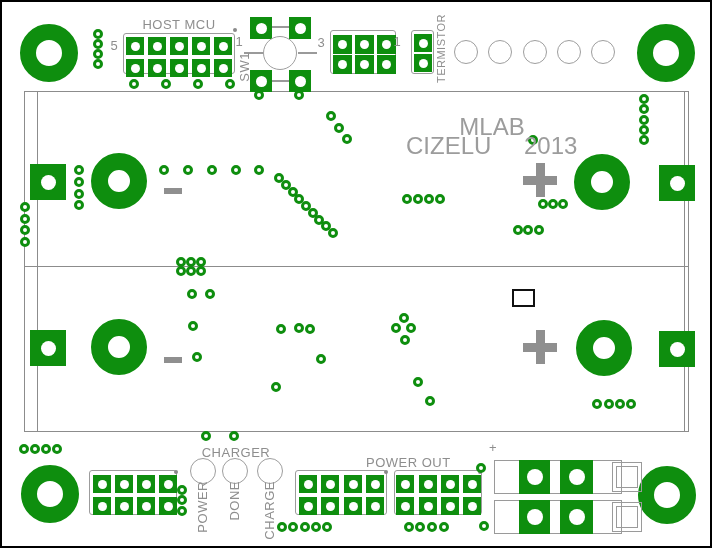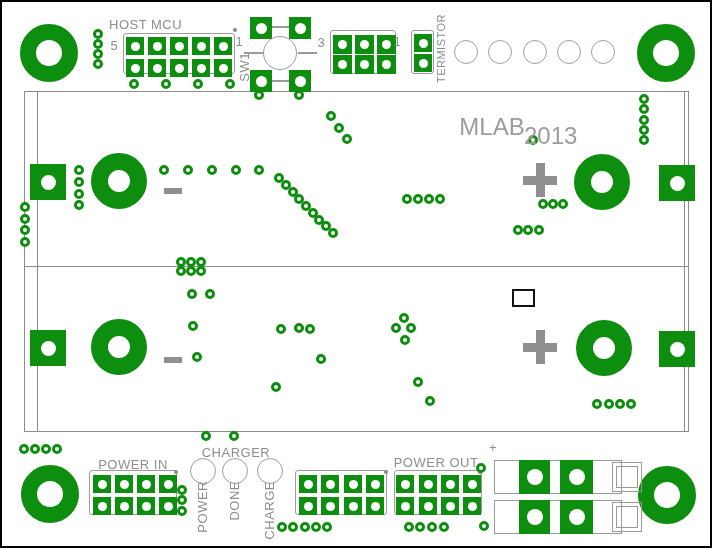--- a/index.html
+++ b/index.html
@@ -67,21 +67,21 @@
     <div class="pad" style="left: 168px; top: 57px; width: 18px; height: 18px;"></div>
     <div class="hole" style="left: 172.5px; top: 61.5px; width: 9px; height: 9px;"></div>
     <div class="pad" style="left: 190px; top: 35px; width: 18px; height: 18px;"></div>
     <div class="hole" style="left: 194.5px; top: 39.5px; width: 9px; height: 9px;"></div>
     <div class="pad" style="left: 190px; top: 57px; width: 18px; height: 18px;"></div>
     <div class="hole" style="left: 194.5px; top: 61.5px; width: 9px; height: 9px;"></div>
     <div class="pad" style="left: 212px; top: 35px; width: 18px; height: 18px;"></div>
     <div class="hole" style="left: 216.5px; top: 39.5px; width: 9px; height: 9px;"></div>
     <div class="pad" style="left: 212px; top: 57px; width: 18px; height: 18px;"></div>
     <div class="hole" style="left: 216.5px; top: 61.5px; width: 9px; height: 9px;"></div>
-    <div class="silk" style="left: 107px; top: 15px; width: 140px; height: 16px; text-align: left;">HOST MCU</div>
+    <div class="silk" style="left: 107px; top: 15px; width: 140px; height: 16px; text-align: center;">HOST MCU</div>
     <div class="pin" style="left: 106px; top: 36px; width: 12px; height: 15px;">5</div>
     <div class="pin" style="left: 231px; top: 32px; width: 12px; height: 15px;">1</div>
     <div class="dot" style="left: 231px; top: 26px; width: 4px; height: 4px;"></div>
     <div class="houtline" style="left: 328px; top: 28px; width: 66px; height: 44px;"></div>
     <div class="pad" style="left: 331px; top: 33px; width: 19px; height: 19px;"></div>
     <div class="hole" style="left: 336px; top: 38px; width: 9px; height: 9px;"></div>
     <div class="pad" style="left: 331px; top: 53px; width: 19px; height: 19px;"></div>
     <div class="hole" style="left: 336px; top: 58px; width: 9px; height: 9px;"></div>
     <div class="pad" style="left: 353px; top: 33px; width: 19px; height: 19px;"></div>
     <div class="hole" style="left: 358px; top: 38px; width: 9px; height: 9px;"></div>
@@ -109,21 +109,20 @@
     <div class="pad" style="left: 113px; top: 495px; width: 18px; height: 18px;"></div>
     <div class="hole" style="left: 117.5px; top: 499.5px; width: 9px; height: 9px;"></div>
     <div class="pad" style="left: 135px; top: 473px; width: 18px; height: 18px;"></div>
     <div class="hole" style="left: 139.5px; top: 477.5px; width: 9px; height: 9px;"></div>
     <div class="pad" style="left: 135px; top: 495px; width: 18px; height: 18px;"></div>
     <div class="hole" style="left: 139.5px; top: 499.5px; width: 9px; height: 9px;"></div>
     <div class="pad" style="left: 157px; top: 473px; width: 18px; height: 18px;"></div>
     <div class="hole" style="left: 161.5px; top: 477.5px; width: 9px; height: 9px;"></div>
     <div class="pad" style="left: 157px; top: 495px; width: 18px; height: 18px;"></div>
     <div class="hole" style="left: 161.5px; top: 499.5px; width: 9px; height: 9px;"></div>
-    <div class="silk" style="left: 61px; top: 455px; width: 140px; height: 16px; text-align: center;">POWER IN</div>
     <div class="dot" style="left: 172px; top: 468px; width: 4px; height: 4px;"></div>
     <div class="houtline" style="left: 293px; top: 468px; width: 92px; height: 45px;"></div>
     <div class="pad" style="left: 297px; top: 473px; width: 18px; height: 18px;"></div>
     <div class="hole" style="left: 301.5px; top: 477.5px; width: 9px; height: 9px;"></div>
     <div class="pad" style="left: 297px; top: 495px; width: 18px; height: 18px;"></div>
     <div class="hole" style="left: 301.5px; top: 499.5px; width: 9px; height: 9px;"></div>
     <div class="pad" style="left: 319px; top: 473px; width: 18px; height: 18px;"></div>
     <div class="hole" style="left: 323.5px; top: 477.5px; width: 9px; height: 9px;"></div>
     <div class="pad" style="left: 319px; top: 495px; width: 18px; height: 18px;"></div>
     <div class="hole" style="left: 323.5px; top: 499.5px; width: 9px; height: 9px;"></div>
@@ -146,21 +145,21 @@
     <div class="pad" style="left: 417px; top: 495px; width: 18px; height: 18px;"></div>
     <div class="hole" style="left: 421.5px; top: 499.5px; width: 9px; height: 9px;"></div>
     <div class="pad" style="left: 439px; top: 473px; width: 18px; height: 18px;"></div>
     <div class="hole" style="left: 443.5px; top: 477.5px; width: 9px; height: 9px;"></div>
     <div class="pad" style="left: 439px; top: 495px; width: 18px; height: 18px;"></div>
     <div class="hole" style="left: 443.5px; top: 499.5px; width: 9px; height: 9px;"></div>
     <div class="pad" style="left: 461px; top: 473px; width: 18px; height: 18px;"></div>
     <div class="hole" style="left: 465.5px; top: 477.5px; width: 9px; height: 9px;"></div>
     <div class="pad" style="left: 461px; top: 495px; width: 18px; height: 18px;"></div>
     <div class="hole" style="left: 465.5px; top: 499.5px; width: 9px; height: 9px;"></div>
-    <div class="silk" style="left: 364px; top: 453px; width: 140px; height: 16px; text-align: center;">POWER OUT</div>
+    <div class="silk" style="left: 364px; top: 453px; width: 140px; height: 16px; text-align: left;">POWER OUT</div>
     <div class="dot" style="left: 476px; top: 468px; width: 4px; height: 4px;"></div>
     <div class="line" style="left: 270px; top: 24px; width: 17px; height: 1.5px; background: rgb(154, 154, 154);"></div>
     <div class="line" style="left: 270px; top: 78px; width: 17px; height: 1.5px; background: rgb(154, 154, 154);"></div>
     <div class="line" style="left: 242px; top: 50px; width: 19px; height: 1.5px; background: rgb(154, 154, 154);"></div>
     <div class="line" style="left: 296px; top: 50px; width: 19px; height: 1.5px; background: rgb(154, 154, 154);"></div>
     <div class="pad" style="left: 248px; top: 15px; width: 22px; height: 22px;"></div>
     <div class="hole" style="left: 253.5px; top: 20.5px; width: 11px; height: 11px;"></div>
     <div class="pad" style="left: 287px; top: 15px; width: 22px; height: 22px;"></div>
     <div class="hole" style="left: 292.5px; top: 20.5px; width: 11px; height: 11px;"></div>
     <div class="pad" style="left: 248px; top: 68px; width: 22px; height: 22px;"></div>
@@ -287,14 +286,15 @@
     <div class="via" style="left: 298px; top: 520px; width: 10px; height: 10px;"></div>
     <div class="via" style="left: 309px; top: 520px; width: 10px; height: 10px;"></div>
     <div class="via" style="left: 320px; top: 520px; width: 10px; height: 10px;"></div>
     <div class="via" style="left: 402px; top: 520px; width: 10px; height: 10px;"></div>
     <div class="via" style="left: 413px; top: 520px; width: 10px; height: 10px;"></div>
     <div class="via" style="left: 425px; top: 520px; width: 10px; height: 10px;"></div>
     <div class="via" style="left: 437px; top: 520px; width: 10px; height: 10px;"></div>
     <div class="via" style="left: 477px; top: 519px; width: 10px; height: 10px;"></div>
     <div class="via" style="left: 474px; top: 461px; width: 10px; height: 10px;"></div>
     <div class="title" style="left: 380px; top: 111px; width: 220px; height: 24px; text-align: center;">MLAB</div>
-    <div class="title" style="left: 522px; top: 120px; width: 80px; height: 24px;">2013</div>
+    <div class="title" style="left: 404px; top: 130px; width: 120px; height: 24px;">CIZELU</div>
+    <div class="title" style="left: 522px; top: 130px; width: 80px; height: 24px;">2013</div>
   </div>
 
 </body></html>

